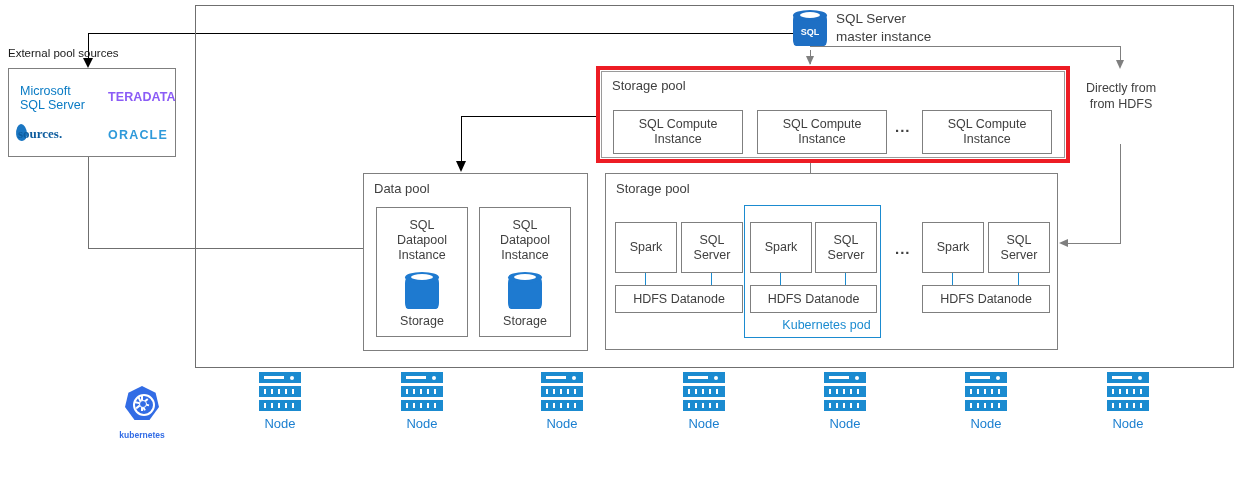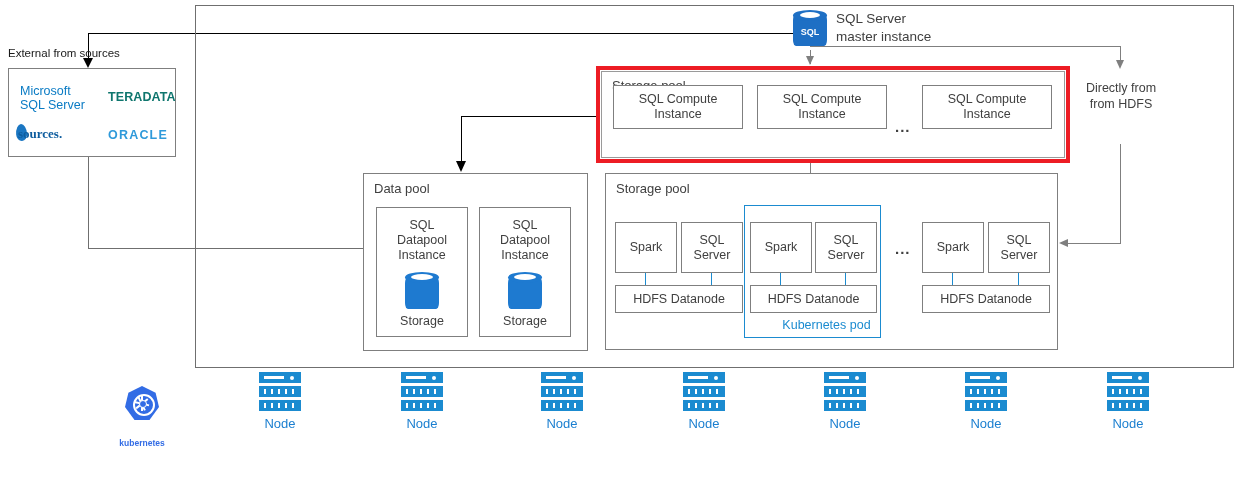--- a/index.html
+++ b/index.html
@@ -9,42 +9,42 @@
   .box{border:1px solid #7f7f7f;background:#fff;}
   .lbl{color:#404040;font-size:12.5px;}
   .ctr{display:flex;align-items:center;justify-content:center;text-align:center;line-height:1.18;}
   .poolname{position:absolute;color:#404040;font-size:13px;}
 
   
   #ext-title{left:8px;top:47px;font-size:11.5px;color:#1a1a1a;}
   #ext-box{left:8px;top:68px;width:168px;height:89px;}
   .logo{position:absolute;font-weight:bold;}
   #logo-mssql{left:20px;top:84px;width:78px;color:#0a7bc4;font-size:12.5px;line-height:1.12;font-weight:normal;}
-  #logo-teradata{left:108px;top:90px;color:#0f766e;font-size:12.5px;letter-spacing:.1px;font-weight:bold;}
+  #logo-teradata{left:108px;top:90px;color:#8b5cf6;font-size:12.5px;letter-spacing:.1px;font-weight:bold;}
   #logo-mongo{left:18px;top:126px;color:#0d5c9e;font-size:13px;font-family:"Liberation Serif",serif;font-weight:bold;}
   #logo-oracle{left:108px;top:128px;color:#2f9ada;font-size:12.5px;letter-spacing:1.2px;font-weight:bold;}
   .mongo-leaf{position:absolute;left:16px;top:124px;width:11px;height:17px;background:#1a76c2;
     border-radius:50% 50% 50% 50%/60% 60% 40% 40%;transform:rotate(-4deg);}
 
   
   #sql-cyl{left:793px;top:8px;width:34px;height:42px;}
   #sql-cyl .cyl-body{position:absolute;left:0;top:6px;width:34px;height:32px;background:#1e6fc4;border-radius:3px/6px;}
   #sql-cyl .cyl-top{position:absolute;left:0;top:2px;width:34px;height:11px;background:#1e6fc4;border-radius:50%;}
   #sql-cyl .cyl-hi{position:absolute;left:7px;top:4px;width:20px;height:6px;background:#fff;border-radius:50%;}
   #sql-cyl .cyl-txt{position:absolute;left:0;top:19px;width:34px;text-align:center;color:#fff;font-size:9px;font-weight:bold;}
   #master-label{left:836px;top:10px;color:#404040;font-size:13.5px;line-height:1.32;}
 
   
   #main-frame{left:195px;top:5px;width:1039px;height:363px;border:1px solid #6f6f6f;}
 
   
   #compute-hl{left:596px;top:66px;width:474px;height:97px;border:4px solid #ed1c24;background:#fff;}
   #compute-pool{left:601px;top:71px;width:464px;height:87px;border:1px solid #9a9a9a;}
   #compute-title{left:612px;top:78px;}
-  .ci{top:85px;height:44px;width:130px;}
+  .ci{top:110px;height:44px;width:130px;}
   #ci1{left:613px;} #ci2{left:757px;} #ci3{left:922px;}
   #ci-dots{left:895px;top:118px;color:#404040;font-size:15px;font-weight:bold;letter-spacing:1px;}
 
   
   #data-pool{left:363px;top:173px;width:225px;height:178px;}
   #data-title{left:374px;top:181px;}
   .dpi{top:207px;width:92px;height:130px;}
   #dpi1{left:376px;} #dpi2{left:479px;}
   .dpi-txt{position:absolute;left:0;right:0;top:10px;text-align:center;color:#404040;font-size:12.5px;line-height:1.2;}
   .dpi-cyl{position:absolute;left:50%;margin-left:-17px;top:63px;width:34px;height:40px;}
@@ -79,21 +79,21 @@
     background:repeating-linear-gradient(to right,#fff 0 2px,transparent 2px 7px);}
   .node .nlbl{margin-top:4px;color:#1b7fd0;font-size:13px;}
 
   #k8s{position:absolute;left:116px;top:386px;width:52px;text-align:center;}
   #k8s .hept{position:relative;width:34px;height:34px;margin:0 auto;background:#326ce5;
     clip-path:polygon(50% 0%,90% 20%,100% 62%,72% 100%,28% 100%,0% 62%,10% 20%);}
   #k8s .wheel{position:absolute;left:50%;top:50%;width:18px;height:18px;margin:-9px 0 0 -9px;
     border:2px solid #fff;border-radius:50%;}
   #k8s .spoke{position:absolute;left:50%;top:50%;width:1.6px;height:15px;margin:-7.5px 0 0 -0.8px;background:#fff;}
   #k8s .hub{position:absolute;left:50%;top:50%;width:6px;height:6px;margin:-3px 0 0 -3px;border-radius:50%;background:#326ce5;border:1.5px solid #fff;}
-  #k8s .klbl{margin-top:18px;color:#326ce5;font-size:8.5px;font-weight:bold;}
+  #k8s .klbl{margin-top:10px;color:#326ce5;font-size:8.5px;font-weight:bold;}
 
   #persist{left:195px;top:441px;width:1021px;height:23px;}
   #persist-lbl{position:absolute;left:0;right:0;top:3px;text-align:center;color:#1b7fd0;font-size:12.5px;}
 
   
   .ln{position:absolute;background:#000;}
   .gln{position:absolute;background:#7f7f7f;}
 </style>
 </head>
 <body>
@@ -124,21 +124,21 @@
 
   <div class="gln" style="left:810px;top:159px;width:1px;height:36px;"></div>
   <div class="gln" style="left:711px;top:195px;width:307px;height:1px;"></div>
   <div class="gln" style="left:711px;top:195px;width:1px;height:17px;"></div>
   <div class="gln" style="left:845px;top:195px;width:1px;height:17px;"></div>
   <div class="gln" style="left:1018px;top:195px;width:1px;height:17px;"></div>
   <div style="position:absolute;left:707px;top:209px;width:0;height:0;border-left:4px solid transparent;border-right:4px solid transparent;border-top:9px solid #7f7f7f;"></div>
   <div style="position:absolute;left:841px;top:209px;width:0;height:0;border-left:4px solid transparent;border-right:4px solid transparent;border-top:9px solid #7f7f7f;"></div>
   <div style="position:absolute;left:1014px;top:209px;width:0;height:0;border-left:4px solid transparent;border-right:4px solid transparent;border-top:9px solid #7f7f7f;"></div>
 
-  <div class="abs lbl" id="ext-title">External from sources</div>
+  <div class="abs lbl" id="ext-title">External pool sources</div>
   <div class="abs box" id="ext-box"></div>
   <div class="logo" id="logo-mssql">Microsoft SQL Server</div>
   <div class="logo" id="logo-teradata">TERADATA</div>
   <div class="mongo-leaf"></div>
   <div class="logo" id="logo-mongo">sources.</div>
   <div class="logo" id="logo-oracle">ORACLE</div>
 
   <div class="abs" id="main-frame"></div>
 
   <div class="abs" id="sql-cyl">

